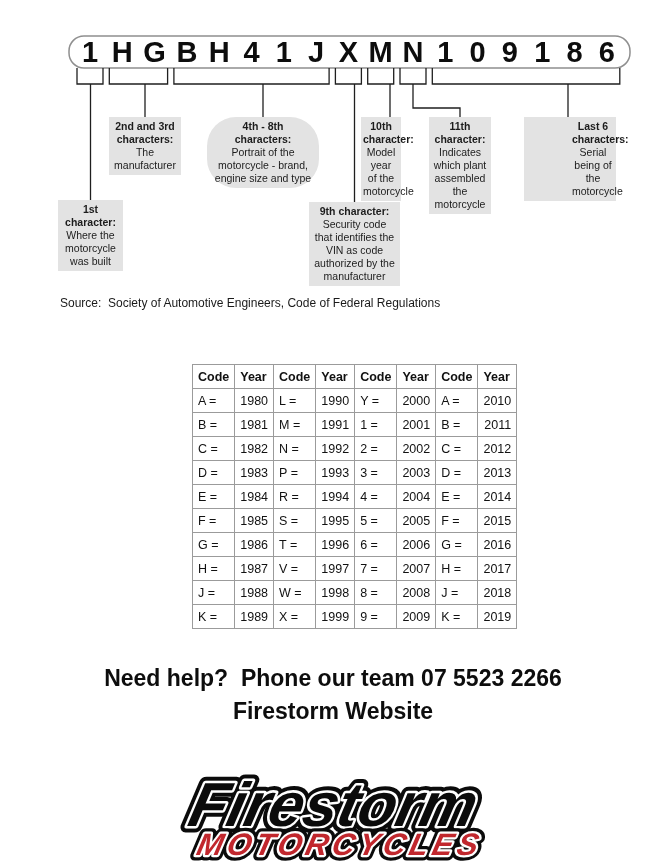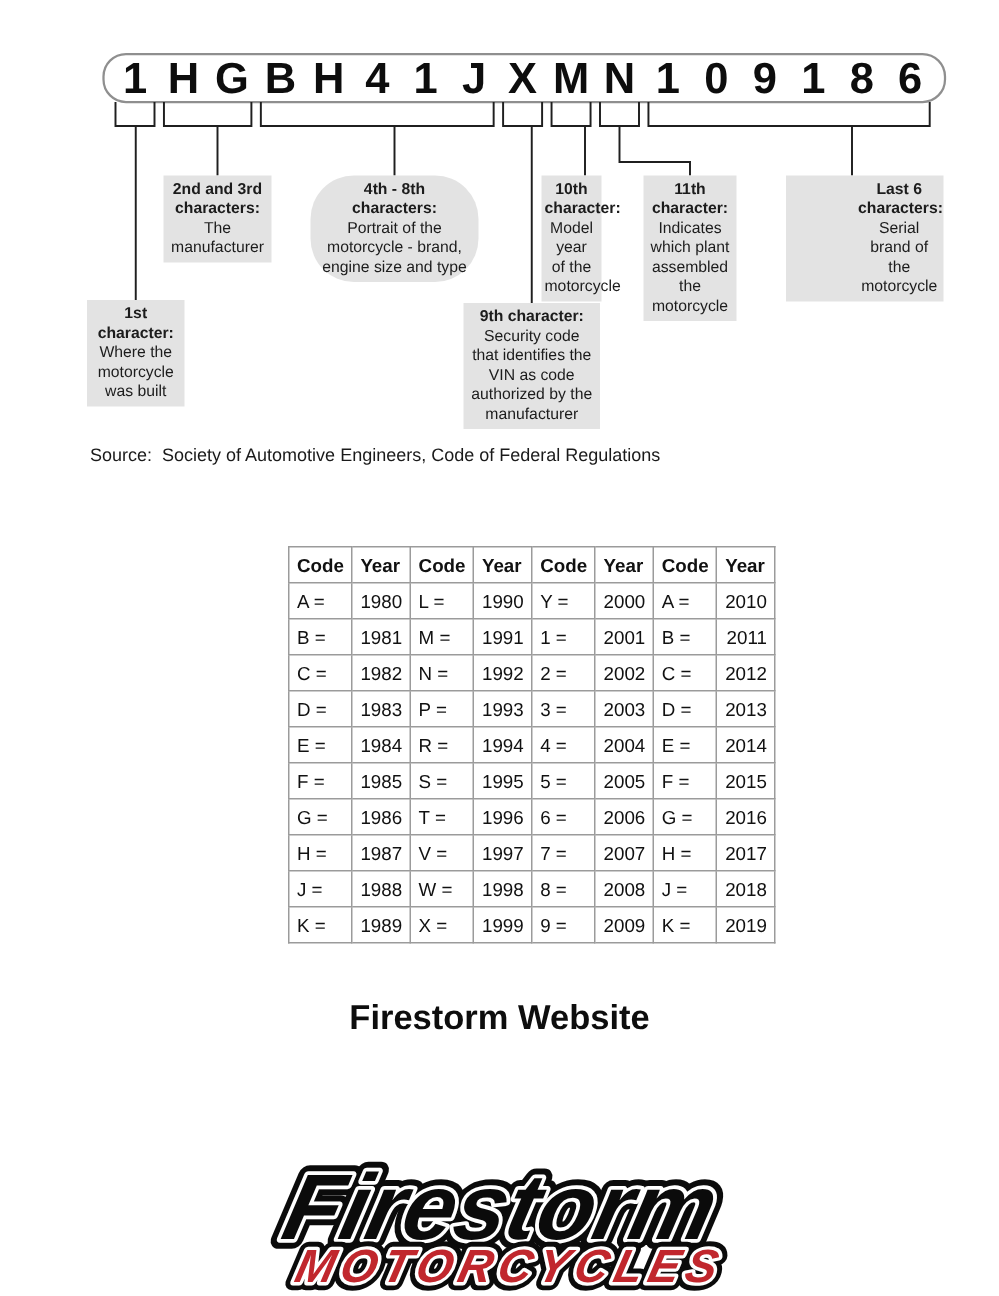--- a/index.html
+++ b/index.html
@@ -133,24 +133,24 @@
         </div>
         <div class="label-box" style="left: 429px; top: 117px; width: 62px; background: rgb(227, 227, 227);">
           <div class="b">11th</div>
           <div class="b">character:</div>
           <div>Indicates</div>
           <div>which plant</div>
           <div>assembled</div>
           <div>the</div>
           <div>motorcycle</div>
         </div>
-        <div class="label-box" style="left: 524px; top: 117px; width: 105px; background: rgb(227, 227, 227); padding-left: 48px;">
+        <div class="label-box" style="left: 524px; top: 117px; width: 92px; background: rgb(227, 227, 227); padding-left: 48px;">
           <div class="b">Last 6</div>
           <div class="b">characters:</div>
-          <div>Serial brand of</div>
+          <div>Serial being of</div>
           <div>the motorcycle</div>
         </div>
       </div>
     <div class="source-note">Source:  Society of Automotive Engineers, Code of Federal Regulations</div>
   </div>
 
   <div class="table-wrap">
     <table class="year-table">
       <thead>
           <tr id="year-table-head">
@@ -263,20 +263,21 @@
             <td class="code">9 =</td>
             <td class="year">2009</td>
             <td class="code">K =</td>
             <td class="year">2019</td>
           </tr>
         </tbody>
     </table>
   </div>
 
   <div class="help">
+    <div>Need help?  Phone our team 07 5523 2266</div>
     <div>Firestorm Website</div>
   </div>
 
   <div class="logo">
     <svg width="440" height="94" viewBox="0 0 440 94">
       <g transform="translate(14,0) skewX(-13)" font-family="Liberation Sans, sans-serif" font-style="italic" font-weight="bold">
 
         <text x="72" y="56" font-size="62" fill="none" stroke="#0b0b0b" stroke-width="13" stroke-linejoin="round">Firestorm</text>
         <text x="72" y="56" font-size="62" fill="none" stroke="#ffffff" stroke-width="5" stroke-linejoin="round">Firestorm</text>
         <text x="72" y="56" font-size="62" fill="#0b0b0b">Firestorm</text>

